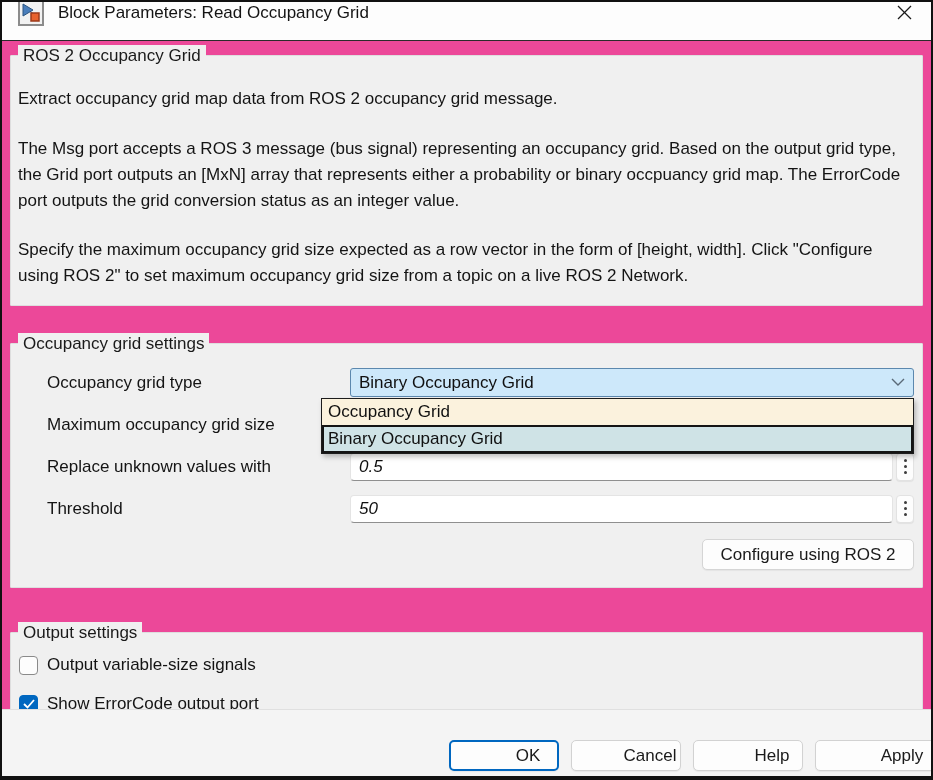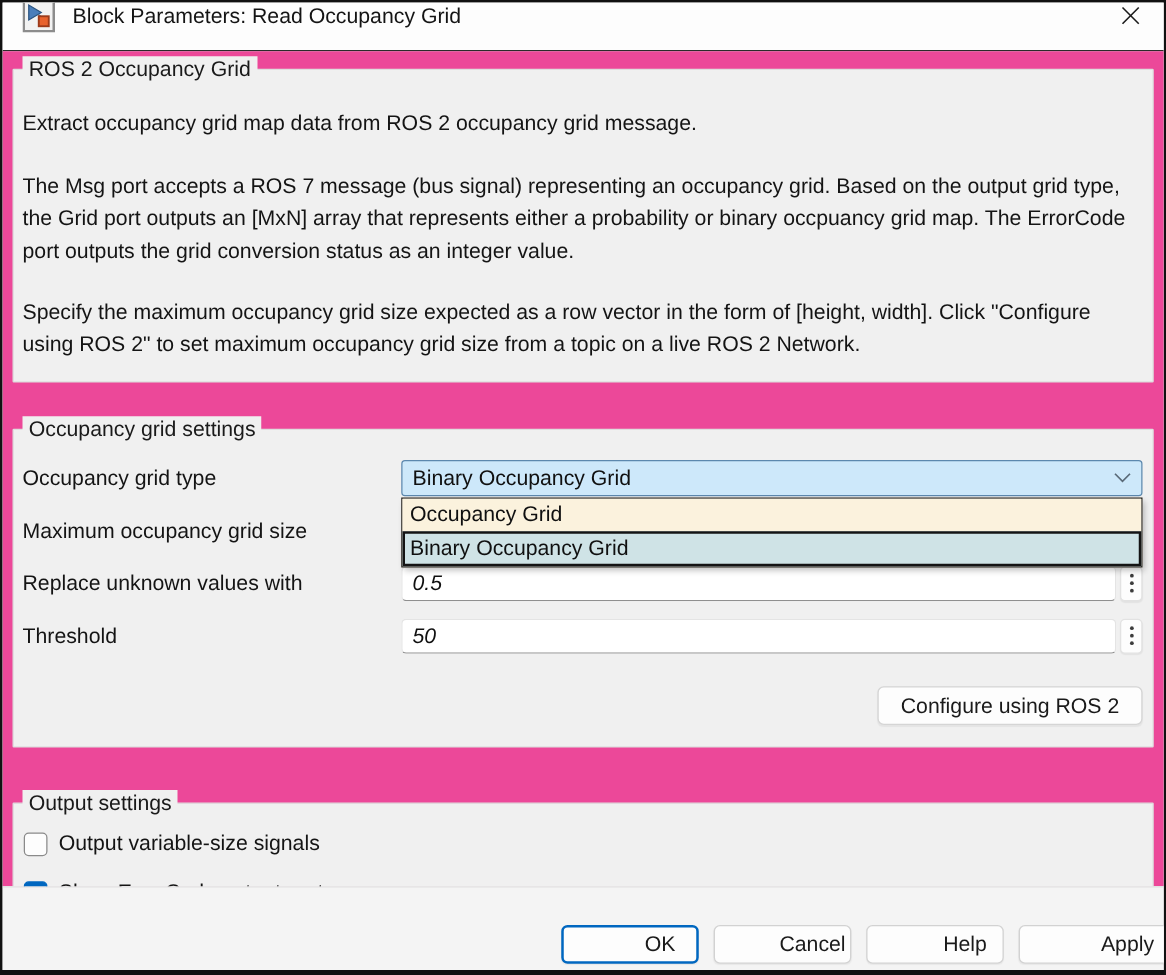--- a/index.html
+++ b/index.html
@@ -57,21 +57,21 @@
   .sec-ros2 { margin-top:14px; padding:16px 6px 16px 6px; }
   .sec-ros2 p { font-size:17px; line-height:26px; color:#141414; padding:0 1px; }
   .p1 { margin-top:14px; }
   .p2 { margin-top:24px; }
   .p3 { margin-top:23px; }
 
   .sec-grid { margin-top:17px; padding:24px 8px 17px 6px; }
   .sec-out  { margin-top:24px; padding:22px 8px 16px 8px; }
 
   .rows { position:relative; }
-  .param-row { display:flex; align-items:center; height:29px; margin-bottom:13px; }
+  .param-row { display:flex; align-items:center; height:29px; margin-bottom:13px;margin-left:29px; }
   .param-row:last-child { margin-bottom:0; }
   .param-label { flex:none; width:304px; font-size:17px; color:#141414; padding-left:1px; }
   .field-area { flex:1; display:flex; align-items:stretch; height:29px; }
 
   .combobox {
     flex:1; height:29px;
     background:#cde8fa;
     border:1px solid #5c88ae;
     border-radius:3px;
     display:flex; align-items:center;
@@ -97,21 +97,21 @@
     margin-left:3px;
     background:#fdfdfd;
     border:1px solid #e2e2e2;
     border-radius:4px;
     box-shadow:0 1px 1px rgba(0,0,0,0.06);
     display:flex; flex-direction:column; align-items:center; justify-content:center;
     gap:3px;
   }
   .kebab-btn i { width:3px; height:3px; border-radius:50%; background:#3c3c3c; }
 
-  .config-row { display:flex; justify-content:flex-end; margin-top:26px; }
+  .config-row { display:flex; justify-content:flex-end; margin-top:16px; }
   .push-btn {
     height:31px; padding:0 14px;
     background:#fdfdfd;
     border:1px solid #d5d5d5;
     border-radius:5px;
     font-size:17px; color:#1a1a1a;
     font-family:"Liberation Sans", sans-serif;
     box-shadow:0 1px 1px rgba(0,0,0,0.05);
   }
   .config-btn { min-width:212px; }
@@ -190,21 +190,21 @@
         <line x1="15" y1="2" x2="2" y2="15" stroke="#1a1a1a" stroke-width="1.3"></line>
       </svg>
     </div>
   </div>
 
   <div class="content">
 
     <div class="groupbox sec-ros2">
       <div class="legend">ROS 2 Occupancy Grid</div>
       <p class="p1">Extract occupancy grid map data from ROS 2 occupancy grid message.</p>
-      <p class="p2">The Msg port accepts a ROS 7 message (bus signal) representing an occupancy grid. Based on the output grid type, the Grid port outputs an [MxN] array that represents either a probability or binary occpuancy grid map. The ErrorCode port outputs the grid conversion status as an integer value.</p>
+      <p class="p2">The Msg port accepts a ROS 3 message (bus signal) representing an occupancy grid. Based on the output grid type, the Grid port outputs an [MxN] array that represents either a probability or binary occpuancy grid map. The ErrorCode port outputs the grid conversion status as an integer value.</p>
       <p class="p3">Specify the maximum occupancy grid size expected as a row vector in the form of [height, width]. Click "Configure using ROS 2" to set maximum occupancy grid size from a topic on a live ROS 2 Network.</p>
     </div>
 
     <div class="groupbox sec-grid">
       <div class="legend">Occupancy grid settings</div>
 
       <div class="rows">
 
         <div class="param-row">
           <div class="param-label">Occupancy grid type</div>

